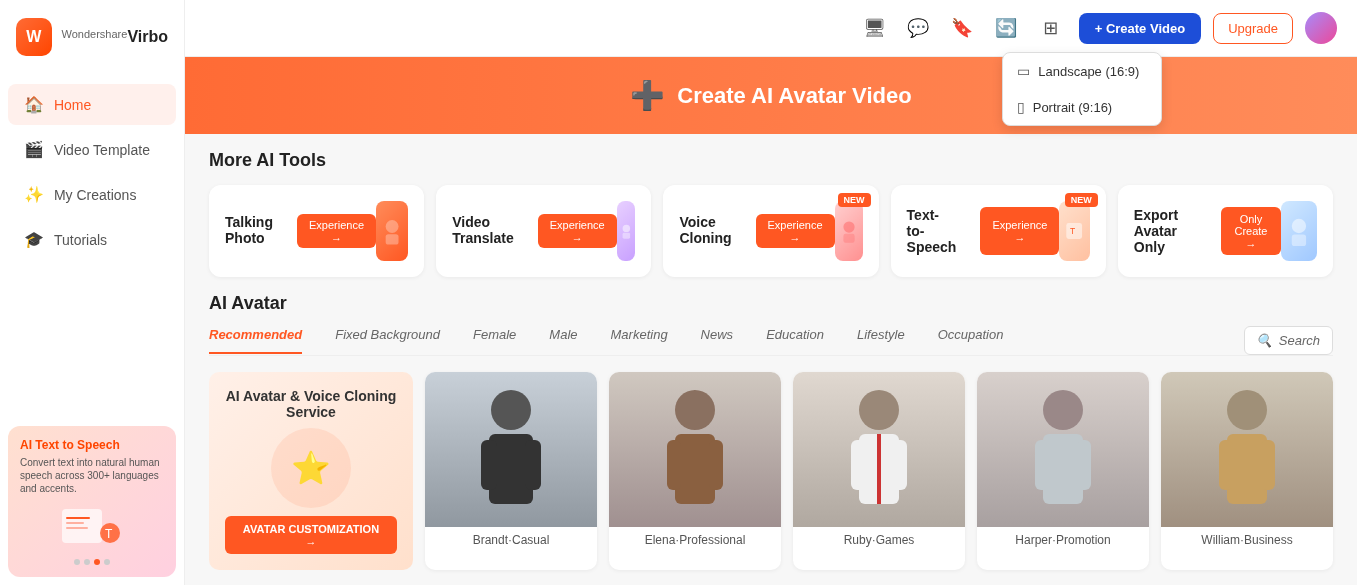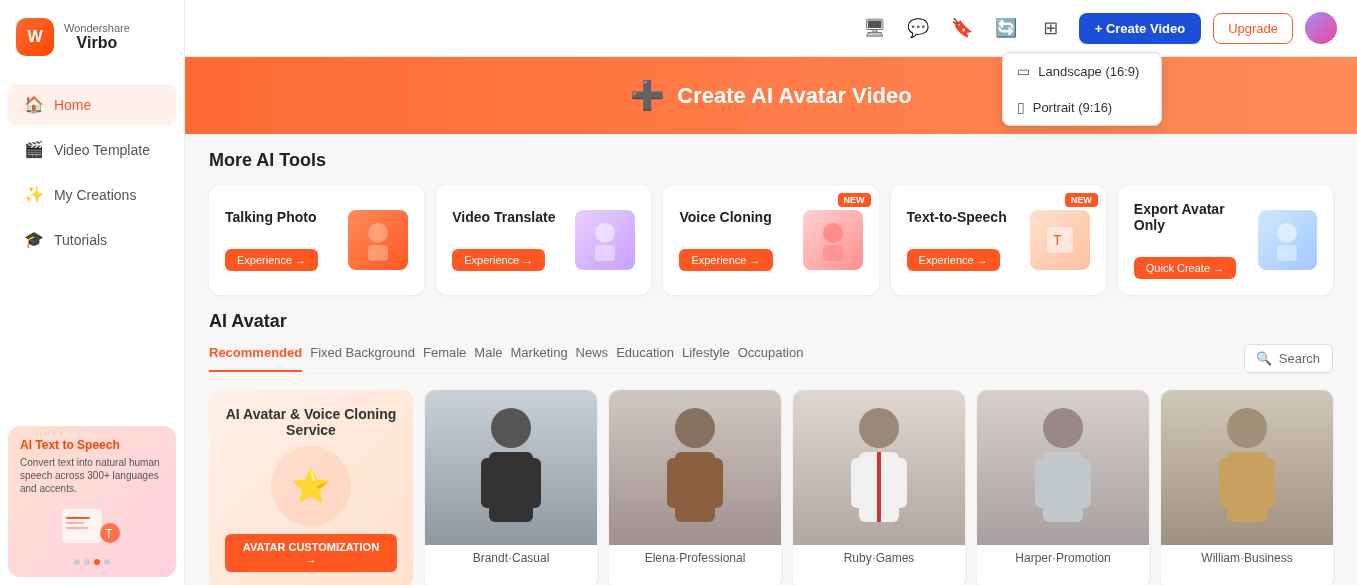--- a/index.html
+++ b/index.html
@@ -27,21 +27,21 @@
       height: 38px;
       background: linear-gradient(135deg, #ff6b35, #ff4500);
       border-radius: 10px;
       display: flex;
       align-items: center;
       justify-content: center;
       color: white;
       font-weight: bold;
       font-size: 16px;
     }
-    .logo-text { display: flex; flex-direction: column; align-items: center; }
+    .logo-text { display: flex; flex-direction: row; }
     .logo-brand { font-size: 11px; color: #666; }
     .logo-name { font-size: 16px; font-weight: 700; color: #222; }
 
     .sidebar-nav { display: flex; flex-direction: column; padding: 8px 0; flex: 1; }
     .sidebar-item {
       display: flex;
       align-items: center;
       gap: 10px;
       padding: 11px 16px;
       cursor: pointer;
@@ -196,21 +196,21 @@
       flex: 1;
       display: flex;
       align-items: center;
       justify-content: space-between;
       cursor: pointer;
       box-shadow: 0 1px 4px rgba(0,0,0,0.06);
       min-height: 80px;
       position: relative;
       overflow: hidden;
     }
-    .tool-info { display: flex; flex-direction: column; gap: 24px; }
+    .tool-info { display: flex; flex-direction: row; gap: 24px; }
     .tool-name { font-size: 14px; font-weight: 600; color: #222; }
     .tool-btn {
       background: #ff5722;
       color: white;
       border: none;
       padding: 5px 12px;
       border-radius: 6px;
       font-size: 11px;
       cursor: pointer;
       display: flex;
@@ -239,25 +239,26 @@
       padding: 2px 6px;
       border-radius: 4px;
     }
 
     
     .avatar-section { padding: 0 24px 16px; }
     .avatar-title { font-size: 18px; font-weight: 700; color: #222; margin-bottom: 12px; }
 
     .filter-tabs {
       display: flex;
-      gap: 8px;
+      gap: 33px;
       align-items: center;
       border-bottom: 1px solid #eee;
       padding-bottom: 0;
       margin-bottom: 16px;
+      font-style: italic;
     }
     .filter-tab {
       font-size: 13px;
       color: #666;
       cursor: pointer;
       padding-bottom: 10px;
       border-bottom: 2px solid transparent;
       white-space: nowrap;
     }
     .filter-tab.active {
@@ -495,21 +496,21 @@
             <svg width="50" height="50" viewBox="0 0 50 50">
               <rect x="12" y="12" width="26" height="26" rx="4" fill="rgba(255,255,255,0.5)"></rect>
               <text x="18" y="30" font-size="14" fill="#ff5722">T</text>
             </svg>
           </div>
         </div>
 
         <div class="tool-card">
           <div class="tool-info">
             <span class="tool-name">Export Avatar Only</span>
-            <button class="tool-btn">Quick Create →</button>
+            <button class="tool-btn">Only Create →</button>
           </div>
           <div class="tool-image thumb-export">
             <svg width="50" height="50" viewBox="0 0 50 50">
               <circle cx="25" cy="18" r="10" fill="rgba(255,255,255,0.5)"></circle>
               <rect x="15" y="30" width="20" height="16" rx="4" fill="rgba(255,255,255,0.4)"></rect>
             </svg>
           </div>
         </div>
 
       </div>

